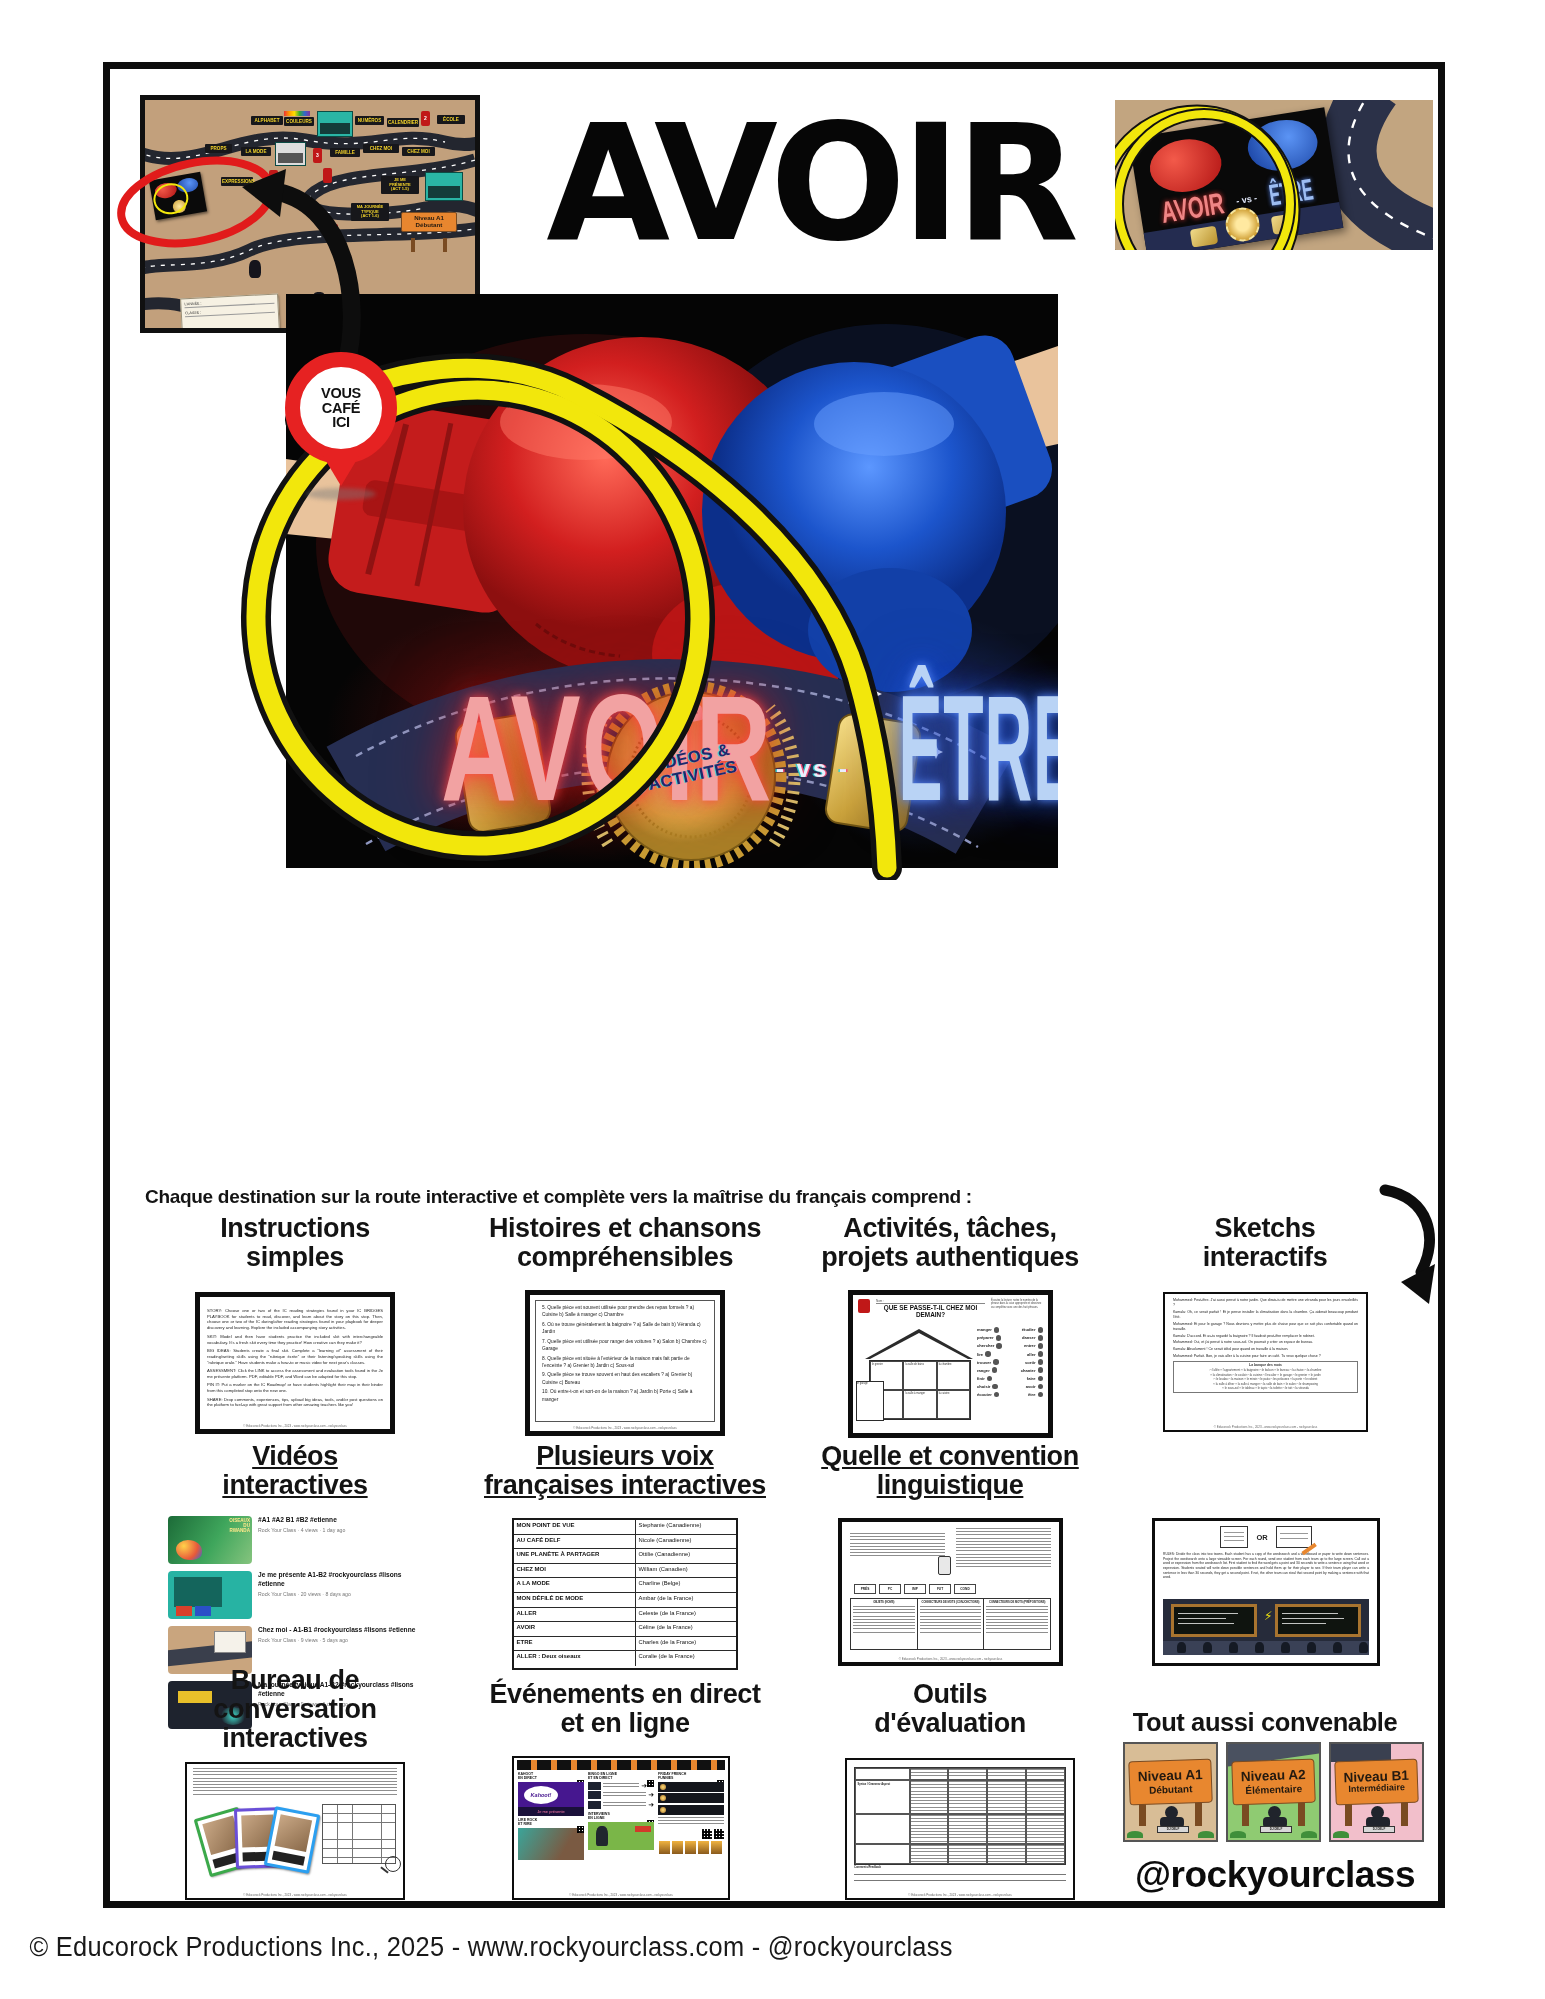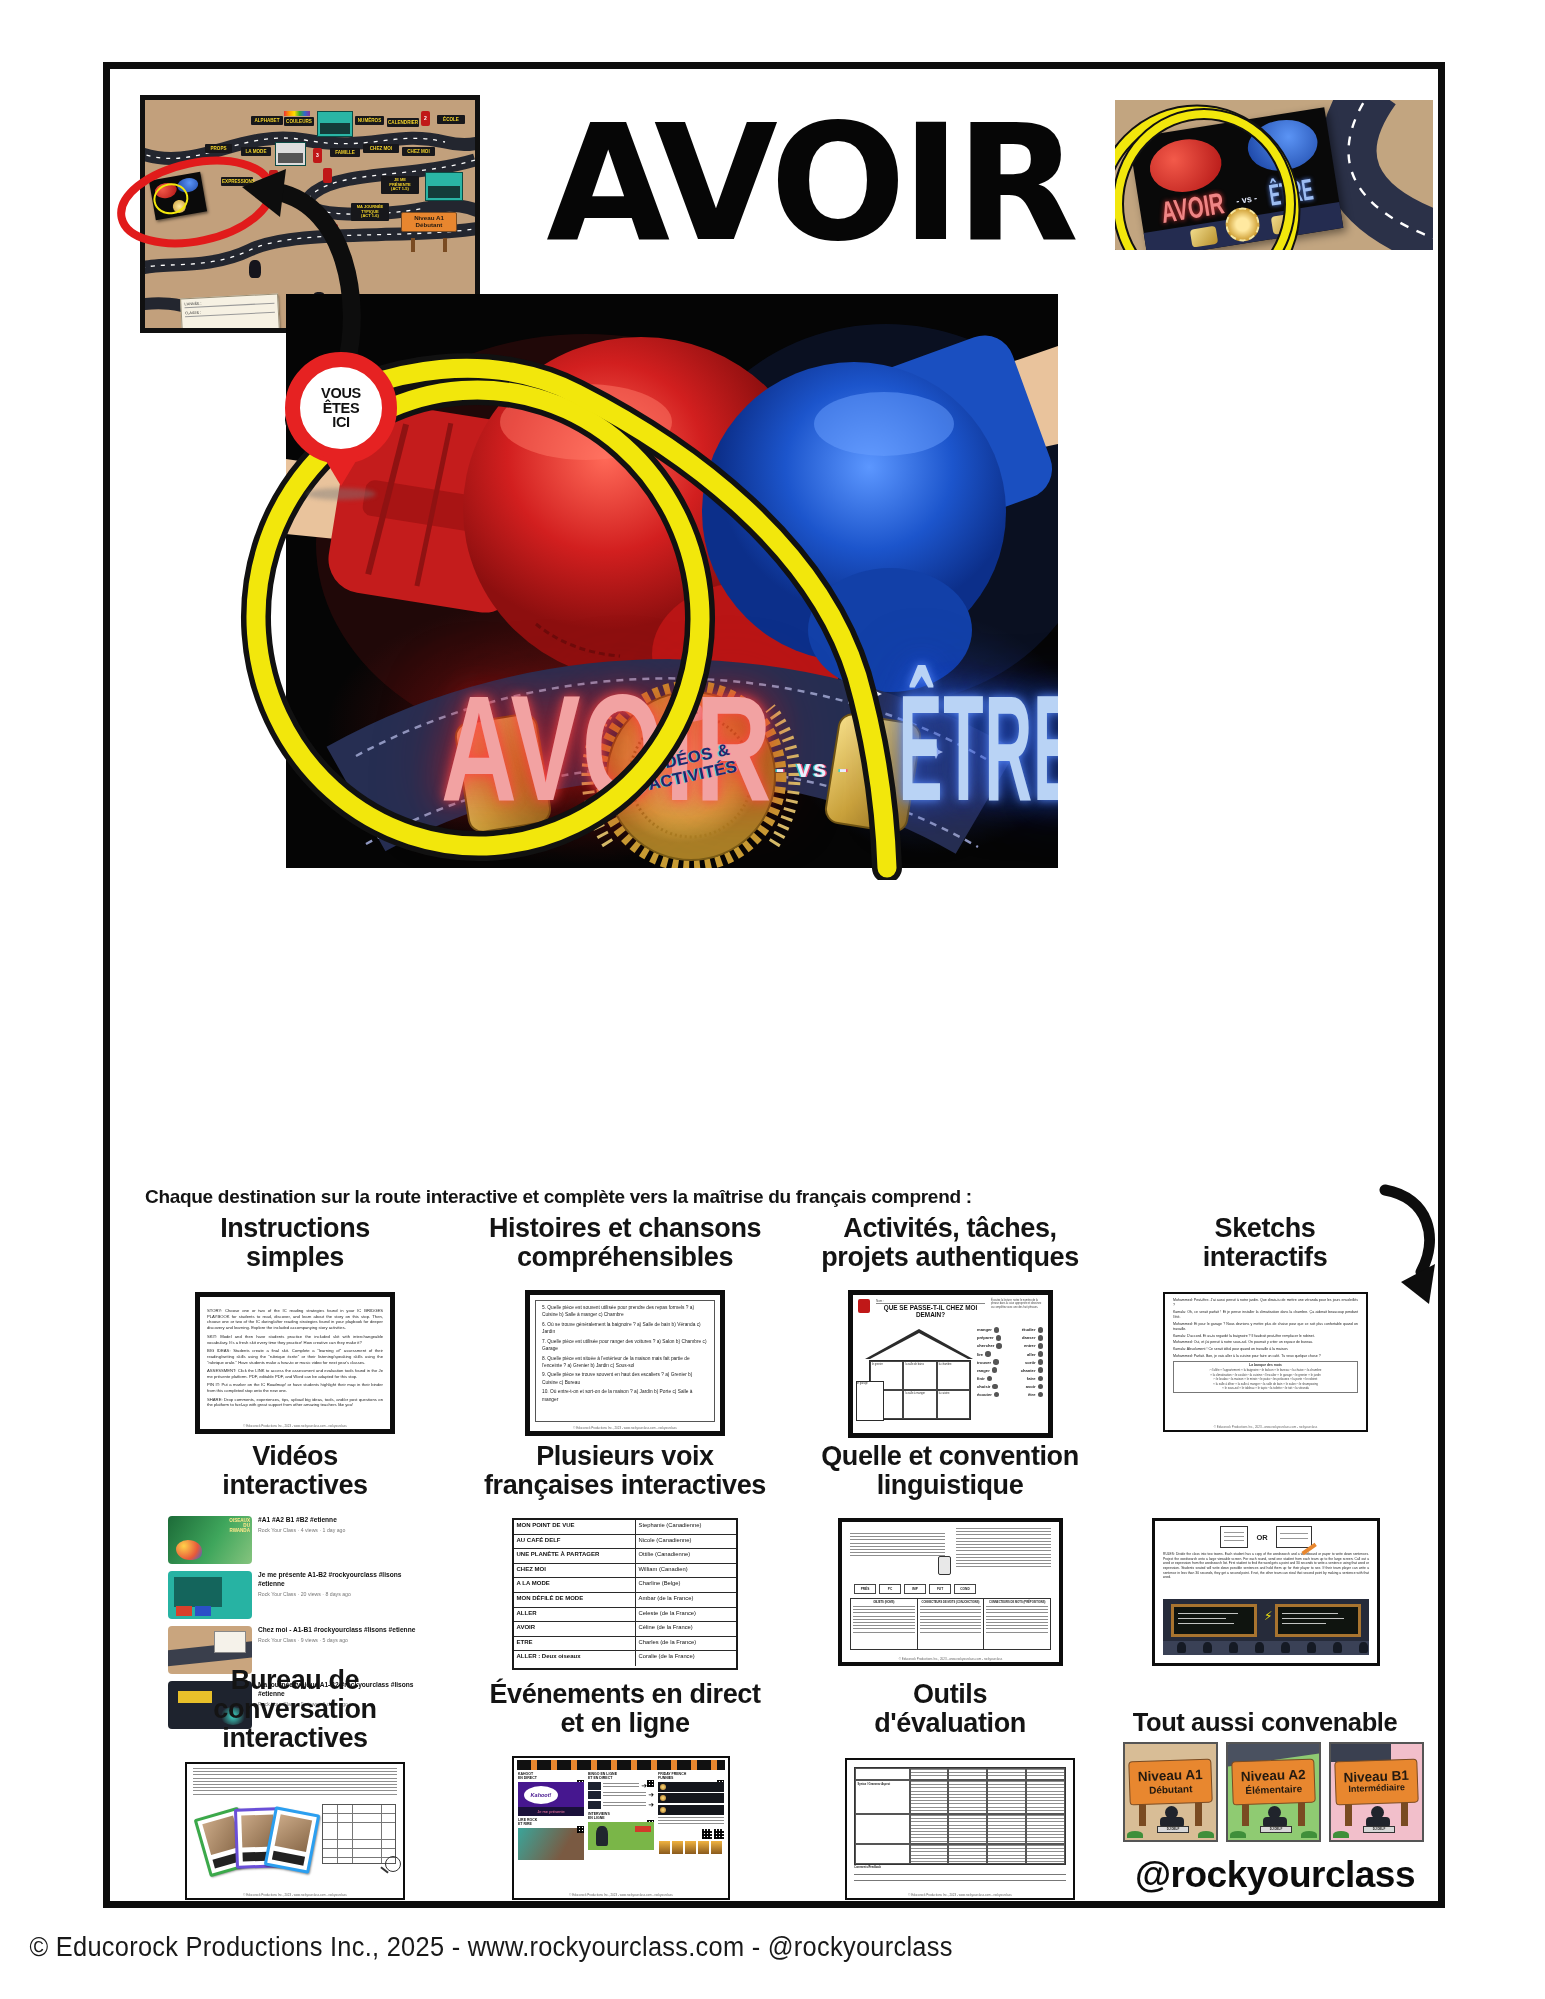--- a/index.html
+++ b/index.html
@@ -64,21 +64,21 @@
   .hvs{left:462px;top:462px;width:130px;font-size:24px;letter-spacing:3px;color:#e9eefc;
        text-shadow:1.5px 0 0 rgba(255,80,120,.9),-1.5px 0 0 rgba(40,210,210,.9);}
   .belt-text{left:631px;top:748px;width:120px;text-align:center;transform:rotate(-12deg);font-weight:bold;
        font-size:16.5px;line-height:1.12;color:#1d2a6b;letter-spacing:.5px;z-index:3;
        text-shadow:1.2px 0 0 rgba(255,106,154,.85),-1.2px 0 0 rgba(53,216,216,.85);}
 
   
   .intro{left:145px;top:1186px;width:1230px;font-size:19px;font-weight:bold;color:#141414;letter-spacing:-.3px;}
   .sec-title{position:absolute;font-weight:bold;font-size:27px;line-height:1.07;text-align:center;color:#141414;letter-spacing:-.4px;white-space:pre-line;}
   .c1{left:140px;width:310px;} .c2{left:460px;width:330px;} .c3{left:785px;width:330px;} .c4{left:1110px;width:310px;}
-  .r1{top:1214px;} .r2{top:1442px;}
+  .r1{top:1214px;} .r2{top:1442px;text-decoration:underline;}
 
   
   .doc{position:absolute;background:#fff;border:5px solid #0d0d0d;overflow:hidden;box-sizing:border-box;}
   .tp{font-size:4.2px;line-height:1.4;text-align:justify;color:#222;margin:2.5px 7px;}
   .docfoot{position:absolute;bottom:1.5px;left:0;right:0;text-align:center;font-size:3px;color:#666;}
   .qline{font-size:4.8px;line-height:1.55;color:#1a1a1a;margin:3px 9px;}
   .lines{background:repeating-linear-gradient(to bottom,#8e8e8e 0,#8e8e8e 1px,transparent 1px,transparent 3.2px);}
 
   
   .ws-head{display:flex;margin:4px 5px 1px 5px;}
@@ -290,21 +290,21 @@
 
   <svg class="abs" style="left:240px;top:165px;width:145px;height:270px;z-index:6;" viewBox="0 0 145 270">
     <path d="M88,238 C120,200 122,98 80,52 C66,36 52,30 38,27" fill="none" stroke="#0d0d0d" stroke-width="18" stroke-linecap="round"></path>
     <path d="M88,238 C96,256 82,268 62,262" fill="none" stroke="#0d0d0d" stroke-width="16" stroke-linecap="round"></path>
     <polygon points="46,4 2,22 40,52" fill="#0d0d0d"></polygon>
   </svg>
 
   <div class="abs pin">
     <div class="ring">
       <span>VOUS</span>
-      <span>ÊTES</span>
+      <span>CAFÉ</span>
       <span>ICI</span>
     </div>
     <div class="tail"></div>
     <div class="shadow"></div>
   </div>
 
   <h1 class="abs title" style="margin:0;">AVOIR</h1>
 
   <div class="abs trthumb">
     <svg style="position:absolute;left:0;top:0;" width="318" height="150" viewBox="0 0 318 150">

